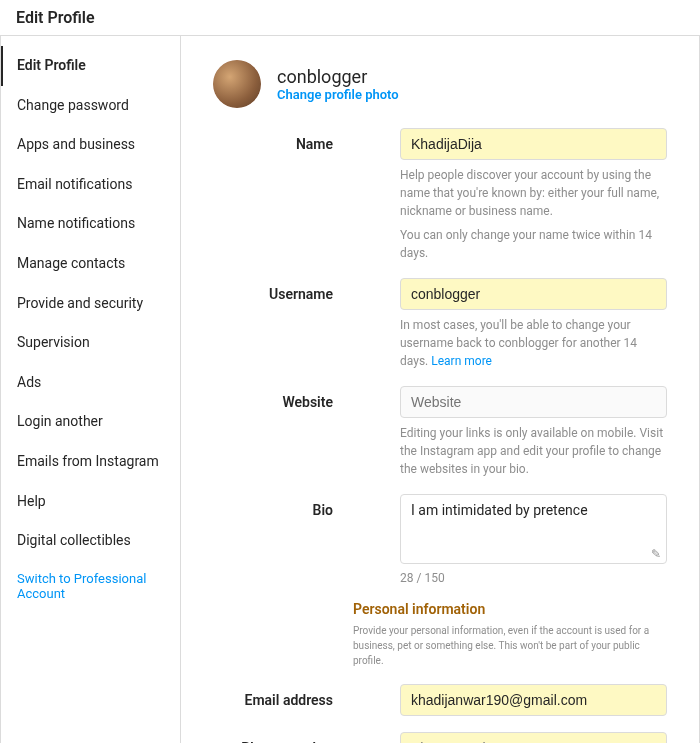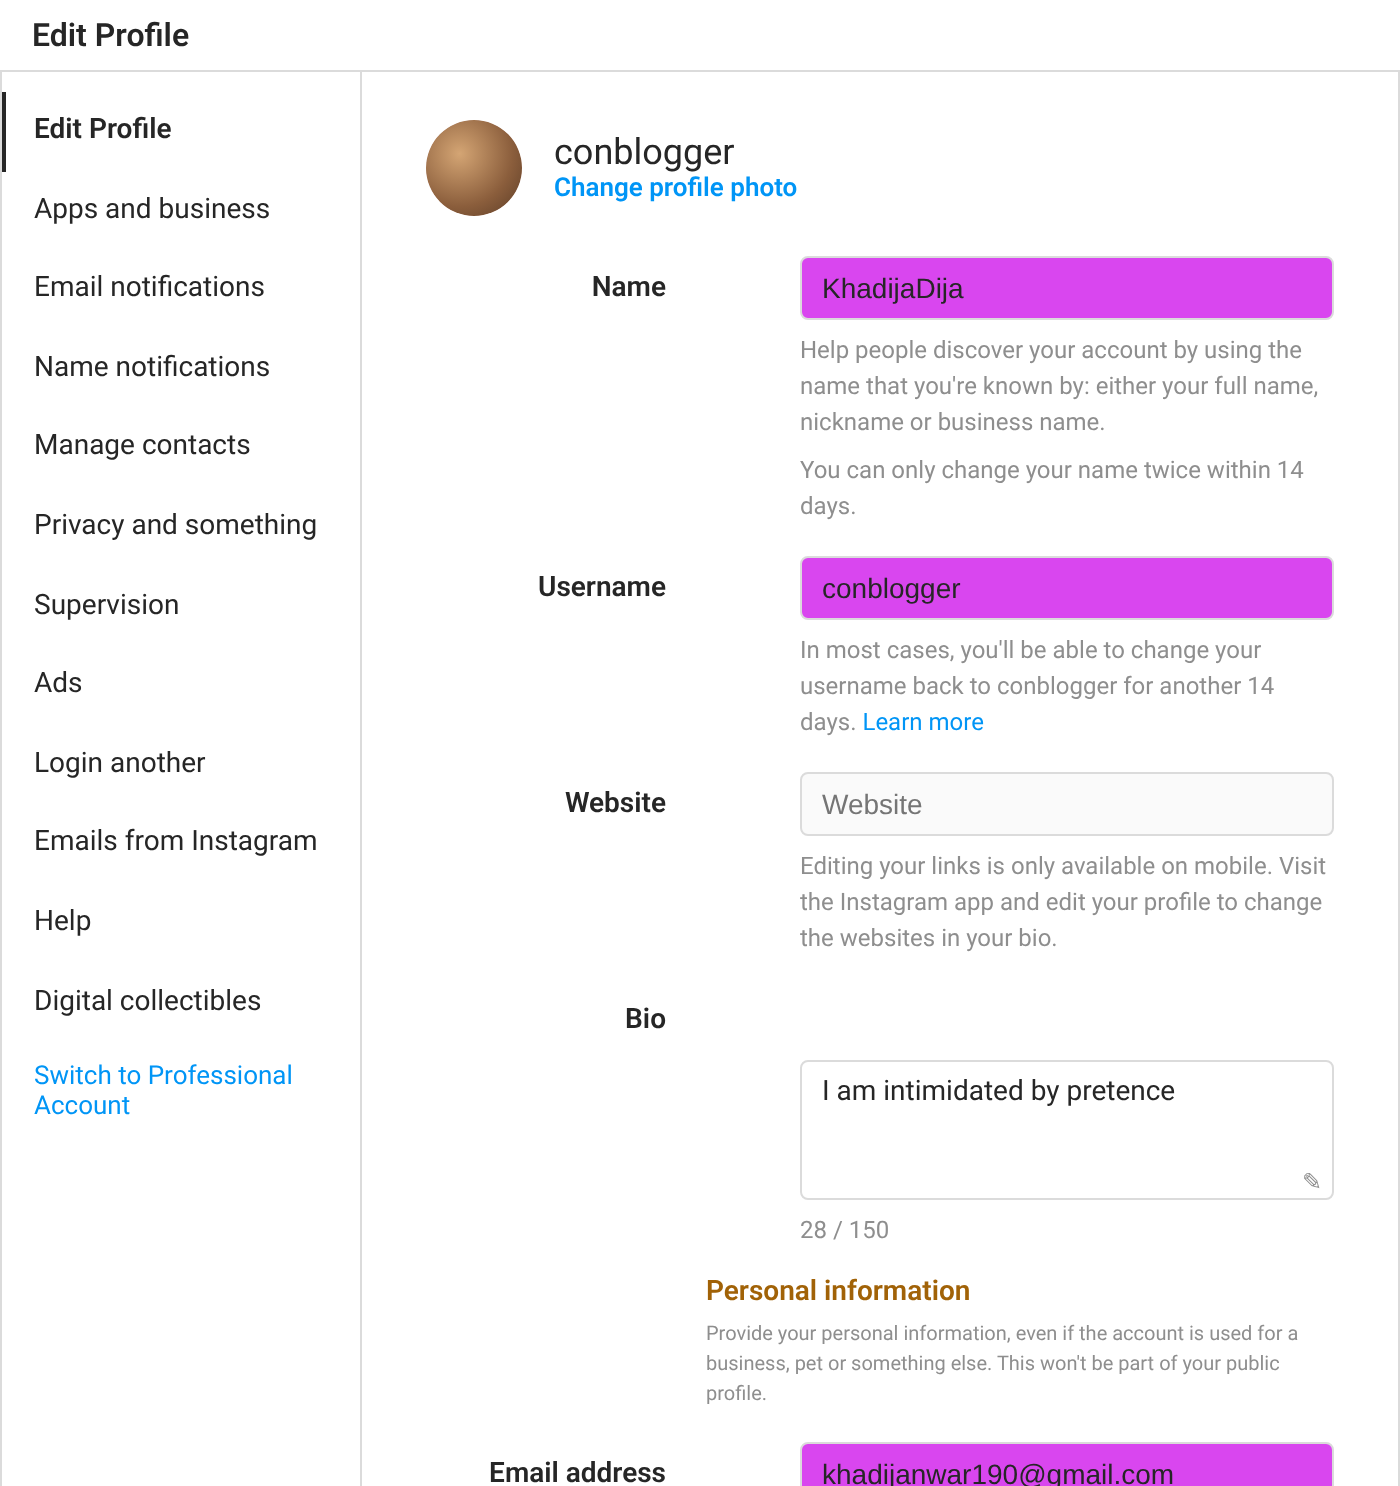--- a/index.html
+++ b/index.html
@@ -124,21 +124,21 @@
     .form-field {
       flex: 1;
     }
     .form-input {
       width: 100%;
       padding: 7px 10px;
       border: 1px solid #dbdbdb;
       border-radius: 4px;
       font-size: 14px;
       color: #262626;
-      background: #d946ef;
+      background: #fef9c3;
       outline: none;
     }
     .form-input.disabled {
       background: #fafafa;
       color: #8e8e8e;
     }
     .form-help {
       font-size: 12px;
       color: #8e8e8e;
       margin-top: 6px;
@@ -155,21 +155,20 @@
       width: 100%;
       padding: 7px 10px;
       border: 1px solid #dbdbdb;
       border-radius: 4px;
       font-size: 14px;
       color: #262626;
       resize: none;
       height: 70px;
       outline: none;
       font-family: inherit;
-      margin-top: 36px;
     }
     .bio-edit-icon {
       position: absolute;
       bottom: 6px;
       right: 6px;
       color: #8e8e8e;
       font-size: 12px;
     }
     .bio-count {
       font-size: 12px;
@@ -201,33 +200,36 @@
 </div>
 
 <div class="layout">
 
   <div class="sidebar">
     <div class="sidebar-nav">
       <div class="sidebar-item active">
         <span>Edit Profile</span>
       </div>
       <div class="sidebar-item">
+        <span>Change password</span>
+      </div>
+      <div class="sidebar-item">
         <span>Apps and business</span>
       </div>
       <div class="sidebar-item">
         <span>Email notifications</span>
       </div>
       <div class="sidebar-item">
         <span>Name notifications</span>
       </div>
       <div class="sidebar-item">
         <span>Manage contacts</span>
       </div>
       <div class="sidebar-item">
-        <span>Privacy and something</span>
+        <span>Provide and security</span>
       </div>
       <div class="sidebar-item">
         <span>Supervision</span>
       </div>
       <div class="sidebar-item">
         <span>Ads</span>
       </div>
       <div class="sidebar-item">
         <span>Login another</span>
       </div>

